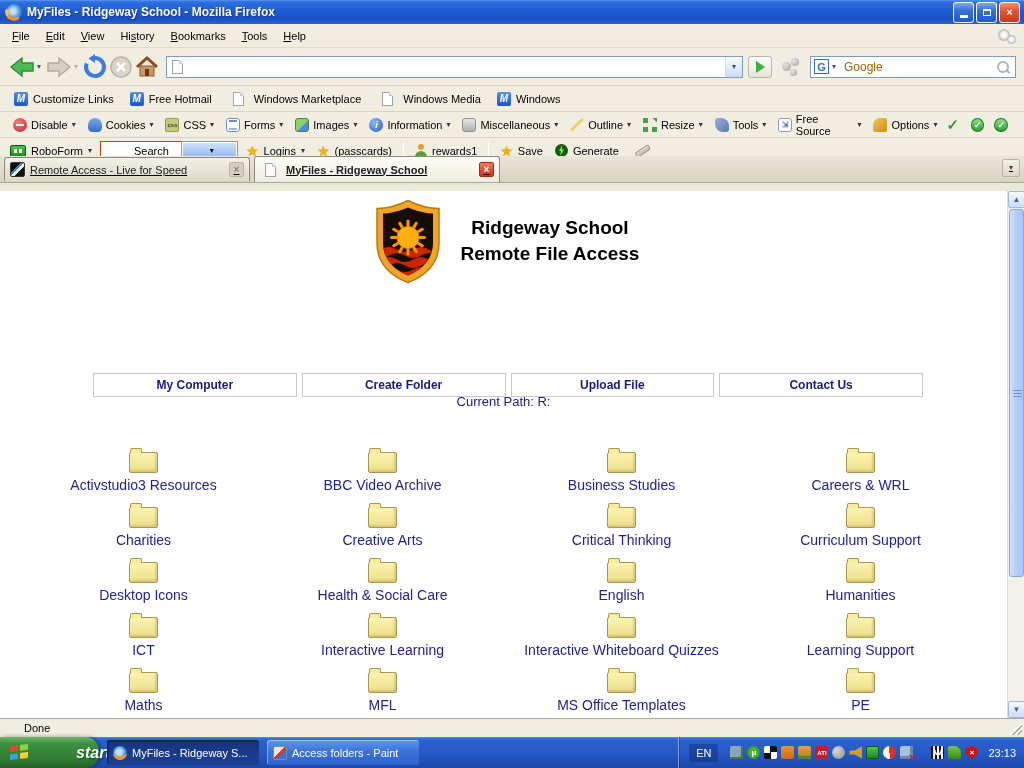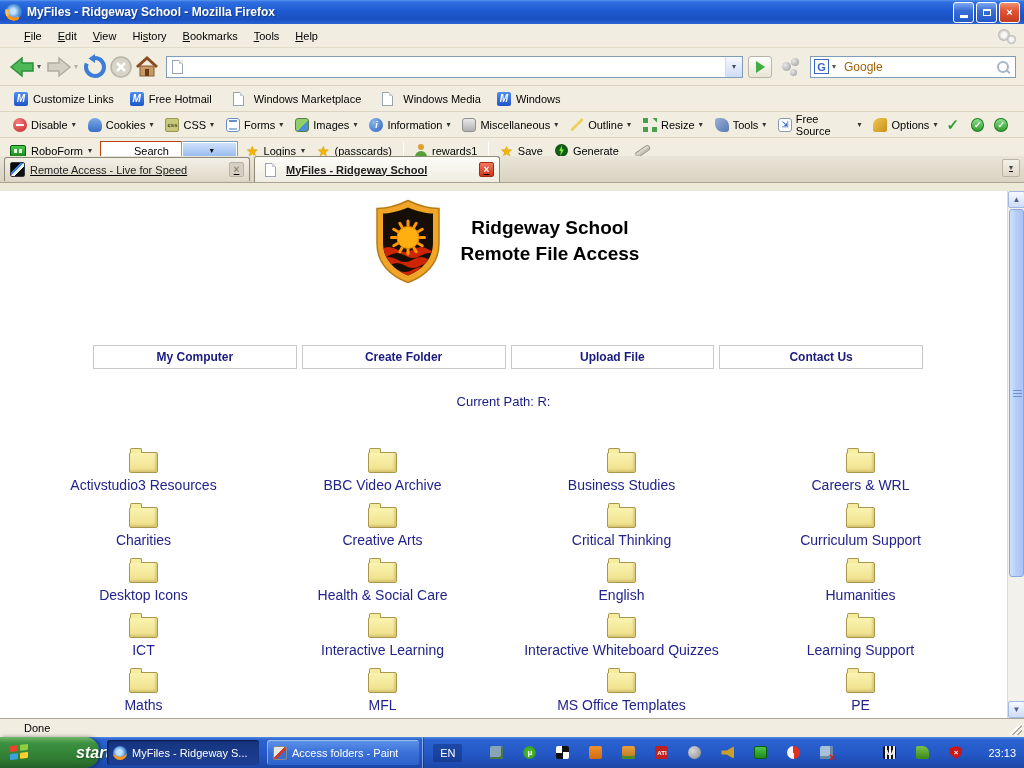--- a/index.html
+++ b/index.html
@@ -19,21 +19,21 @@
   .winbtns { display:flex; gap:2px; }
   .winbtn { width:21px; height:21px; border:1px solid #fff; border-radius:3px; color:#fff;
     display:flex; align-items:center; justify-content:center; font-size:11px; font-weight:bold;
     background:linear-gradient(180deg,#7da8ef 0%,#3a6fd8 40%,#2258c8 100%); }
   .winbtn.close { background:linear-gradient(180deg,#f0926f 0%,#e25636 40%,#c33c1e 100%); }
   .glyph-min { width:8px; height:3px; background:#fff; margin-top:9px; }
   .glyph-restore { width:8px; height:7px; border:1px solid #fff; border-top-width:2px; position:relative; }
 
   
   .menubar { position:absolute; top:24px; left:0; width:1024px; height:24px; background:#f1eee1;
-    border-bottom:1px solid #e0dcc8; display:flex; align-items:center; padding-left:16px; }
+    border-bottom:1px solid #e0dcc8; display:flex; align-items:center; padding-left:4px; }
   .menu-item { padding:4px 8px; color:#000; cursor:default; }
   .menu-item u { text-decoration:underline; }
   .menu-spacer { flex:1; }
   .gears-icon { width:22px; height:18px; margin-right:6px; position:relative; opacity:.8; }
   .gears-icon::before,.gears-icon::after { content:""; position:absolute; border-radius:50%;
     background:radial-gradient(circle,#fafafa 0 30%,#b9b9b9 60%,#8a8a8a 100%); }
   .gears-icon::before { width:12px; height:12px; left:2px; top:2px; }
   .gears-icon::after { width:9px; height:9px; right:2px; bottom:1px; }
 
   
@@ -146,21 +146,21 @@
   .tab-close.active { background:linear-gradient(180deg,#f07860,#d03418); color:#fff; border:1px solid #a82810; }
   .tab-list-btn { margin-left:auto; width:18px; height:18px; margin-right:4px; margin-bottom:3px;
     display:flex; align-items:center; justify-content:center; font-size:8px; color:#444;
     border:1px solid #b8b3a4; border-radius:2px; background:linear-gradient(180deg,#f3f0e6,#ddd8c8); }
 
   
   .content { position:absolute; top:191px; left:0; width:1007px; height:527px; background:#fff; overflow:hidden; }
   .logo-wrap { position:absolute; left:373px; top:8px; width:70px; height:85px; }
   .site-title { position:absolute; left:450px; top:24px; width:200px; text-align:center;
     font-size:19px; font-weight:bold; color:#000; line-height:26px; }
-  .btn-row { position:absolute; left:93px; top:154px; width:830px; display:flex; gap:5px; }
+  .btn-row { position:absolute; left:93px; top:182px; width:830px; display:flex; gap:5px; }
   .page-btn { flex:1; height:24px; border:1px solid #c9c9c9; background:#fff; display:flex; align-items:center;
     justify-content:center; font-weight:bold; font-size:12px; color:#1a1a80; cursor:pointer; }
   .current-path { position:absolute; left:0; top:203px; width:100%; text-align:center; font-size:13px; color:#1a1a80; }
   .folder-grid { position:absolute; left:24px; top:252px; width:956px; display:grid; grid-template-columns:repeat(4,1fr); }
   .folder-cell { height:55px; display:flex; flex-direction:column; align-items:center; justify-content:flex-start;
     padding-top:9px; cursor:pointer; }
   .folder-ico { width:29px; height:21px; background:linear-gradient(180deg,#faf3b0,#eedf8a); border:1px solid #a8974c;
     border-radius:2px; position:relative; box-shadow:inset -2px -2px 2px rgba(170,140,60,.3); }
   .folder-ico::before { content:""; position:absolute; top:-5px; left:0; width:10px; height:4px;
     background:#f6eca0; border:1px solid #a8974c; border-bottom:none; border-radius:2px 2px 0 0; }
@@ -196,21 +196,21 @@
   .taskbtn { height:25px; width:152px; margin-left:8px; border-radius:3px; display:flex; align-items:center; gap:5px;
     padding:0 6px; color:#fff; font-size:11px; white-space:nowrap; overflow:hidden; }
   .taskbtn.pressed { background:linear-gradient(180deg,#16347e,#1d3f93); box-shadow:inset 1px 1px 2px rgba(0,0,0,.5); }
   .taskbtn.normal { background:linear-gradient(180deg,#5e94ea,#3a70d8 50%,#2e62cc); box-shadow:inset 1px 1px 0 rgba(255,255,255,.4); }
   .ff-small { width:14px; height:14px; border-radius:50%; flex:none;
     background:radial-gradient(circle at 45% 45%, #bfe0ff 0 25%, #3a7fd0 60%, #1d4fa0 100%);
     box-shadow:inset 0 -5px 0 -2px #ff9417; }
   .paint-icon { width:14px; height:14px; flex:none; background:linear-gradient(135deg,#e8e8e8 0 45%,#cc3a2a 45% 60%,#3a6fd0 60%);
     border:1px solid #8a8a8a; border-radius:2px; }
   .task-title { overflow:hidden; text-overflow:ellipsis; }
-  .tray { margin-left:auto; height:31px; display:flex; align-items:center; gap:20px; padding:0 8px 0 10px;
+  .tray { margin-left:auto; height:31px; display:flex; align-items:center; gap:4px; padding:0 8px 0 10px;
     border-left:1px solid rgba(255,255,255,.45); box-shadow:inset 1px 0 0 rgba(0,0,0,.25);
     background:linear-gradient(180deg,#4f8ae0 0%,#2a63d0 9%,#2458c6 55%,#1c47a8 100%); }
   .lang-box { color:#fff; font-size:11px; padding:3px 7px; margin-right:8px; background:rgba(10,30,90,.35); border-radius:2px; }
   .tray-ico { width:13px; height:13px; border-radius:2px; display:flex; align-items:center; justify-content:center;
     color:#fff; font-size:8px; font-weight:bold; flex:none; }
   .t-signal { background:#8aa4b8; box-shadow:inset -2px -2px 0 #4a7a3a; }
   .t-utorrent { background:radial-gradient(circle,#5ac83a,#2a8a1a); border-radius:50%; }
   .t-checker { background:conic-gradient(#111 0 25%, #fff 25% 50%, #111 50% 75%, #fff 75%); }
   .t-java { background:linear-gradient(180deg,#f0902a,#d06a10); }
   .t-java2 { background:linear-gradient(180deg,#e8a03a,#b87a20); box-shadow:inset 0 -3px 0 #4a8a2a; }

